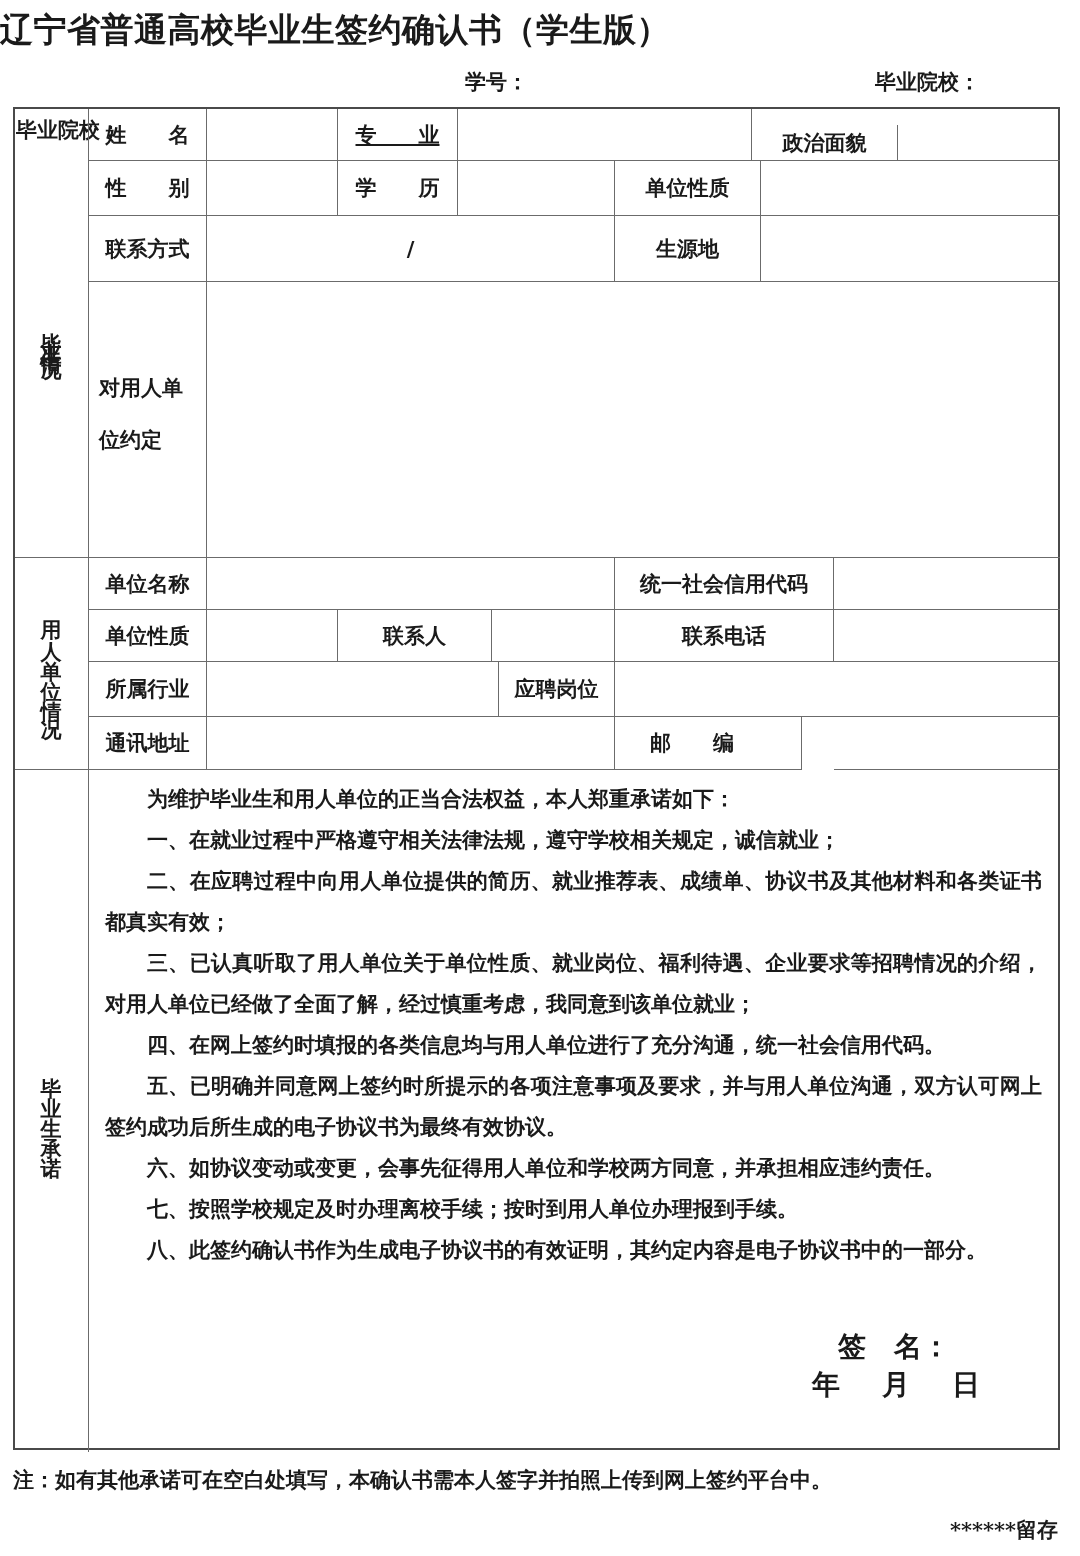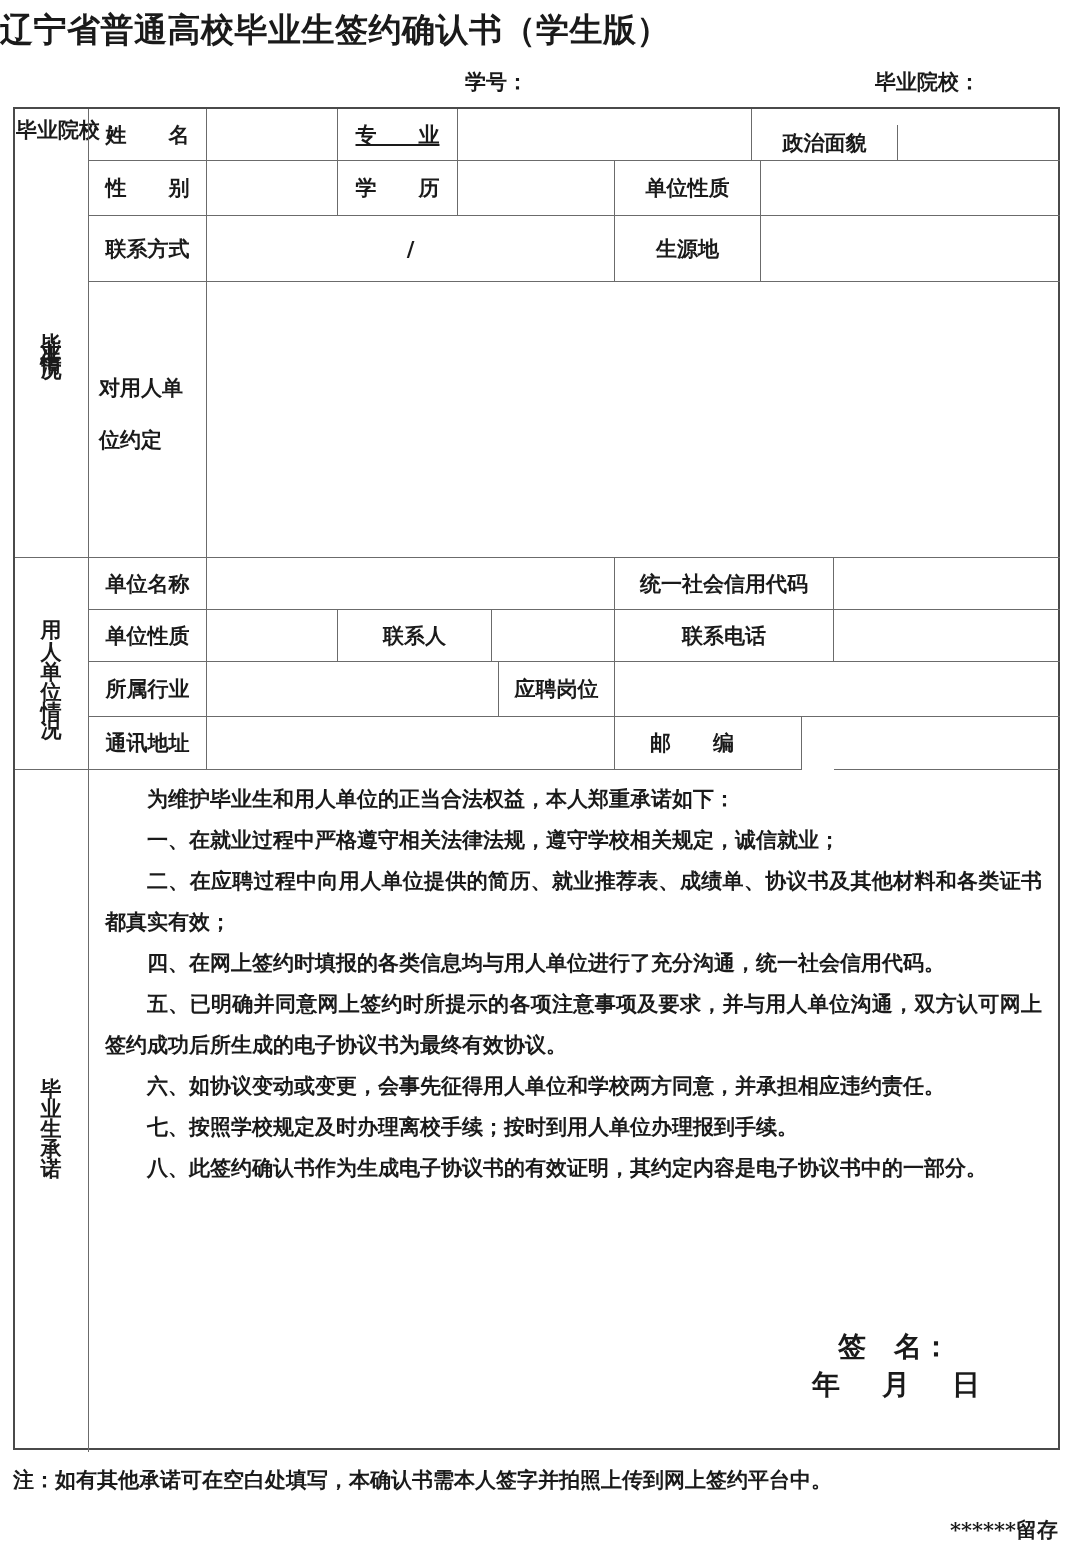--- a/index.html
+++ b/index.html
@@ -235,20 +235,21 @@
     <div class="cell bb" style="left:819px; top:608px; width:226px; height:53px;"></div>
 
     <div class="vlabel br wide" style="top:661px; height:682px;">
       <span>毕业生承诺</span>
     </div>
 
     <div class="commit-body" style="left:74px; top:661px; width:971px; height:682px;">
       <p>为维护毕业生和用人单位的正当合法权益，本人郑重承诺如下：</p>
       <p>一、在就业过程中严格遵守相关法律法规，遵守学校相关规定，诚信就业；</p>
       <p>二、在应聘过程中向用人单位提供的简历、就业推荐表、成绩单、协议书及其他材料和各类证书都真实有效；</p>
+      <p>三、已认真听取了用人单位关于单位性质、就业岗位、福利待遇、企业要求等招聘情况的介绍，对用人单位已经做了全面了解，经过慎重考虑，我同意到该单位就业；</p>
       <p>四、在网上签约时填报的各类信息均与用人单位进行了充分沟通，统一社会信用代码。</p>
       <p>五、已明确并同意网上签约时所提示的各项注意事项及要求，并与用人单位沟通，双方认可网上签约成功后所生成的电子协议书为最终有效协议。</p>
       <p>六、如协议变动或变更，会事先征得用人单位和学校两方同意，并承担相应违约责任。</p>
       <p>七、按照学校规定及时办理离校手续；按时到用人单位办理报到手续。</p>
       <p>八、此签约确认书作为生成电子协议书的有效证明，其约定内容是电子协议书中的一部分。</p>
 
       <div class="sign-block">
         <div class="sign-name">签　名：</div>
         <div class="sign-date"><span>年</span><span class="gap-md"></span><span>月</span><span class="gap-md"></span><span>日</span></div>
       </div>

